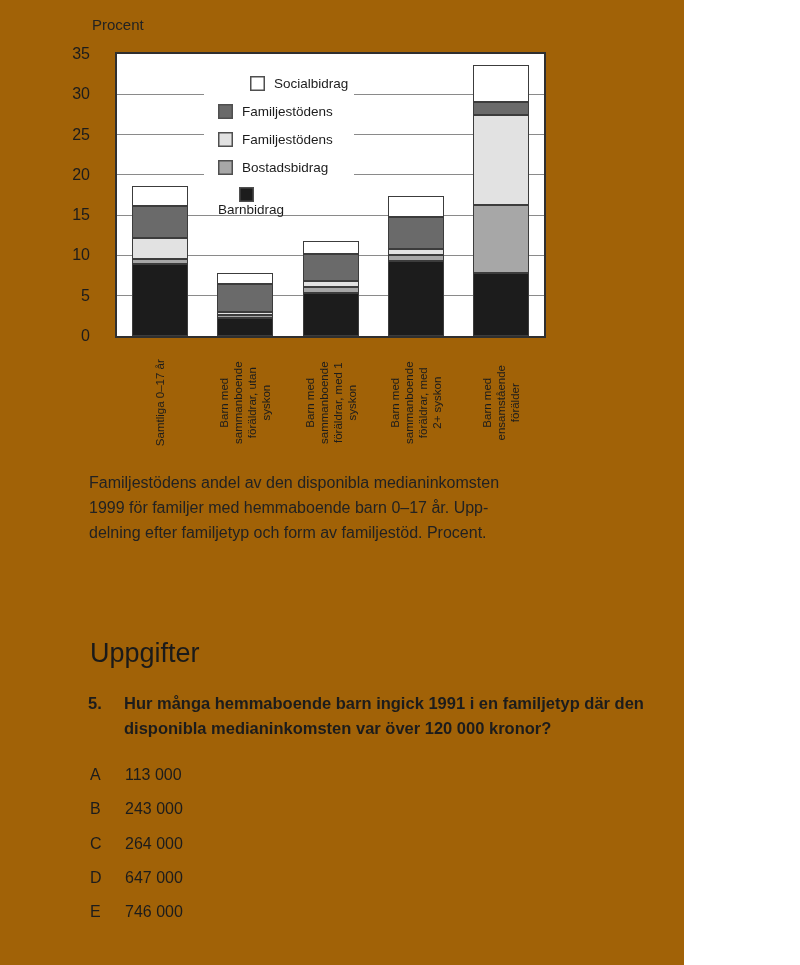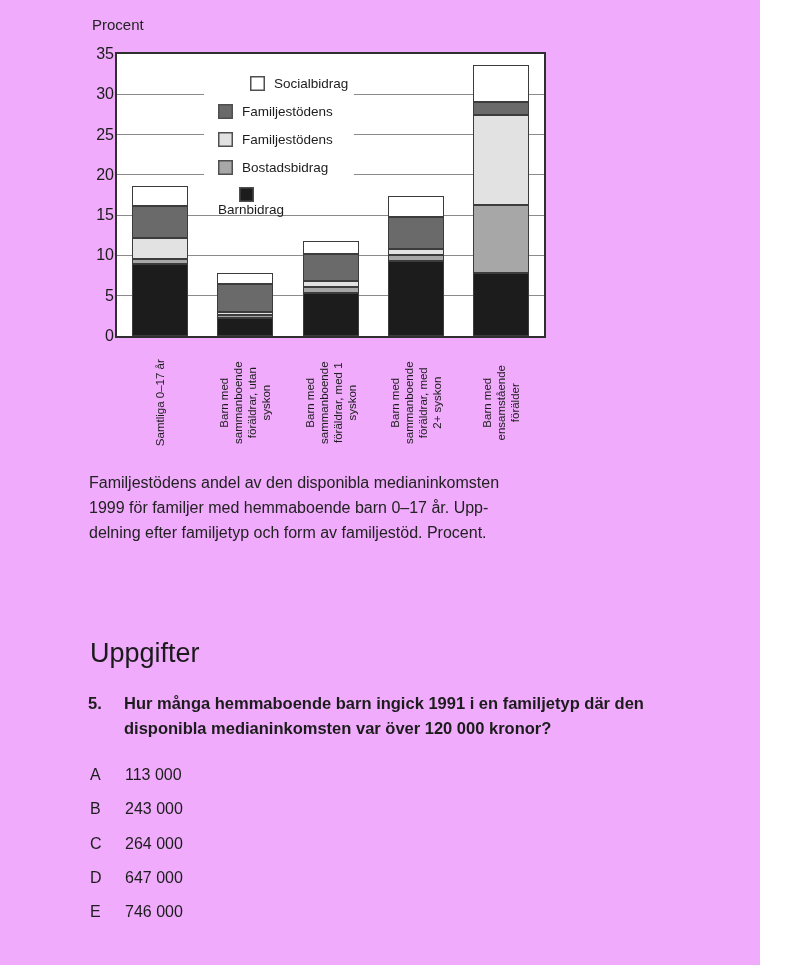--- a/index.html
+++ b/index.html
@@ -1,26 +1,26 @@
 <!DOCTYPE html>
 <html><head>
 <meta charset="utf-8">
 <style>
   html,body{margin:0;padding:0;background:#ffffff;}
   body{font-family:"Liberation Sans", sans-serif; color:#1c1c1c;}
-  .canvas{position:relative;width:760px;height:965px;background:#f0abfc;overflow:hidden;}
+  .canvas{position:relative;width:684px;height:965px;background:#a16207;overflow:hidden;}
 
   
   .chart{position:absolute;left:0;top:0;width:800px;height:470px;}
   .y-axis-title{position:absolute;left:92px;top:16px;font-size:15px;color:#222;}
   .plot{position:absolute;left:115px;top:52px;width:427px;height:282px;border:2px solid #2f2f2f;background:#ffffff;}
   .gridline{position:absolute;left:0;width:100%;height:1px;background:#8a8a8a;}
   .bar-stack{position:absolute;bottom:0;display:flex;flex-direction:column-reverse;}
   .bar-seg{width:100%;box-shadow:inset 0 0 0 1px #3c3c3c;}
-  .ytick{position:absolute;left:64px;width:50px;text-align:right;font-size:16px;color:#1c1c1c;line-height:20px;}
+  .ytick{position:absolute;left:40px;width:50px;text-align:right;font-size:16px;color:#1c1c1c;line-height:20px;}
   .xlabel-wrap{position:absolute;}
   .xlabel{position:absolute;display:flex;flex-direction:column;justify-content:center;
           text-align:center;font-size:11.5px;line-height:14px;color:#1c1c1c;
           white-space:pre-line;transform:rotate(-90deg);}
   .legend{position:absolute;left:204px;top:66px;width:150px;height:140px;background:#ffffff;z-index:5;}
   .legend-item{position:absolute;left:14px;display:flex;align-items:center;height:16px;}
   .legend-swatch{width:15px;height:15px;margin-right:9px;box-shadow:inset 0 0 0 1.5px #4f4f4f;flex:none;}
   .legend-label{font-size:13.5px;color:#1c1c1c;white-space:nowrap;}
 
   

